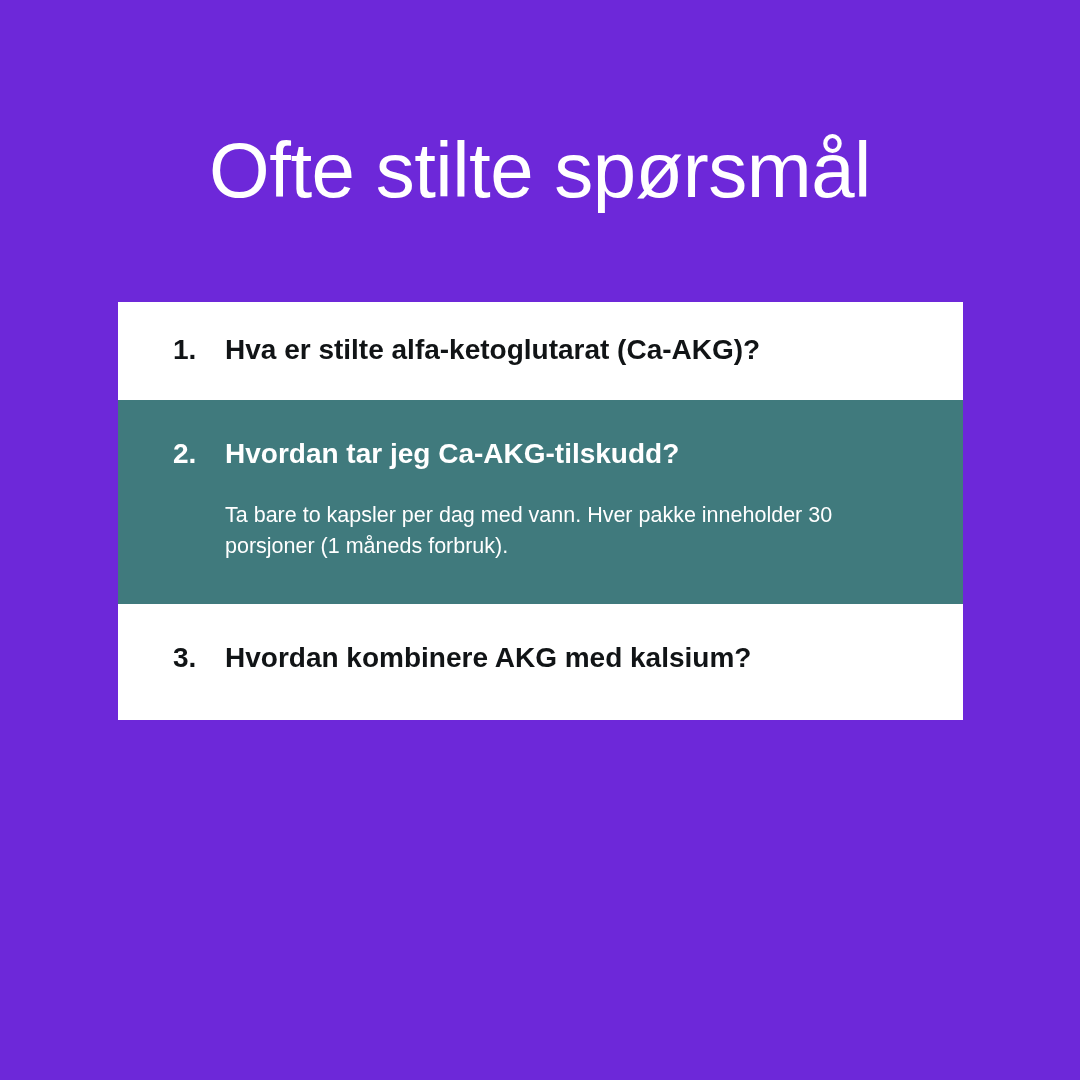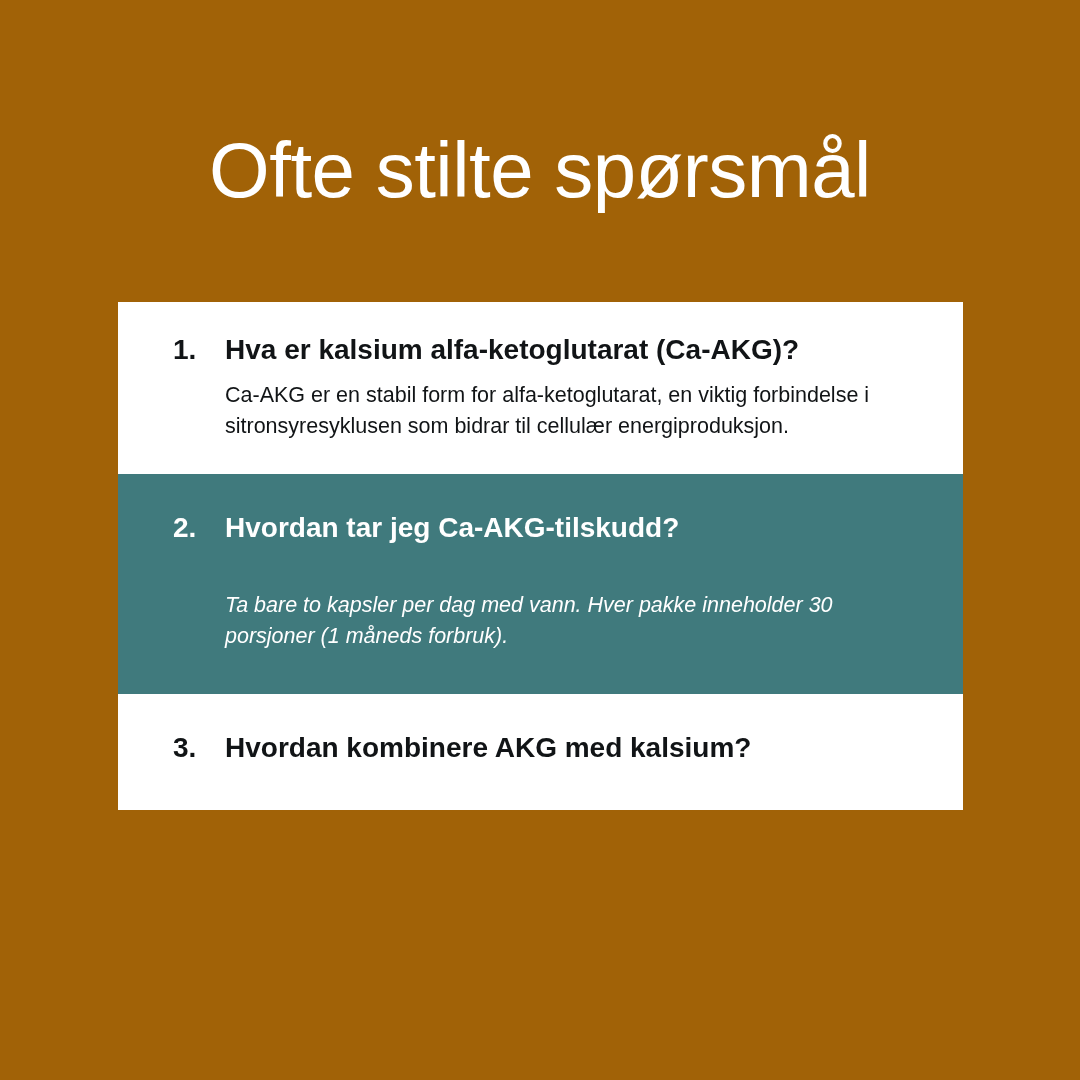--- a/index.html
+++ b/index.html
@@ -10,21 +10,21 @@
     width: 1080px;
     height: 1080px;
     background: #2c5a5e;
     font-family: "Liberation Sans", sans-serif;
     overflow: hidden;
   }
   .page {
     position: relative;
     width: 1080px;
     height: 1080px;
-    background: #a16207;
+    background: #6d28d9;
     box-sizing: border-box;
   }
   .page-title {
     position: absolute;
     top: 128px;
     left: 0;
     width: 1080px;
     text-align: center;
     color: #ffffff;
     font-size: 78px;
@@ -76,22 +76,21 @@
   .faq-item.light .q-text,
   .faq-item.light .answer {
     color: #111416;
   }
   .faq-item.dark .q-num,
   .faq-item.dark .q-text,
   .faq-item.dark .answer {
     color: #ffffff;
   }
   .faq-item.dark .answer {
-    margin-top: 44px;
-    font-style: italic;
+    margin-top: 28px;
   }
   .faq-item.dark {
     padding-top: 36px;
     padding-bottom: 42px;
   }
   .faq-item.item-3 {
     padding-top: 36px;
     padding-bottom: 44px;
   }
 </style>
@@ -100,23 +99,22 @@
 
 <div class="page">
 
   <div class="page-title">Ofte stilte spørsmål</div>
 
   <div class="faq-list">
 
     <div class="faq-item light item-1">
       <div class="q-row">
         <span class="q-num">1.</span>
-        <span class="q-text">Hva er kalsium alfa-ketoglutarat (Ca-AKG)?</span>
+        <span class="q-text">Hva er stilte alfa-ketoglutarat (Ca-AKG)?</span>
       </div>
-      <div class="answer">Ca-AKG er en stabil form for alfa-ketoglutarat, en viktig forbindelse i sitronsyresyklusen som bidrar til cellulær energiproduksjon.</div>
     </div>
 
     <div class="faq-item dark item-2">
       <div class="q-row">
         <span class="q-num">2.</span>
         <span class="q-text">Hvordan tar jeg Ca-AKG-tilskudd?</span>
       </div>
       <div class="answer">Ta bare to kapsler per dag med vann. Hver pakke inneholder 30 porsjoner (1 måneds forbruk).</div>
     </div>
 

